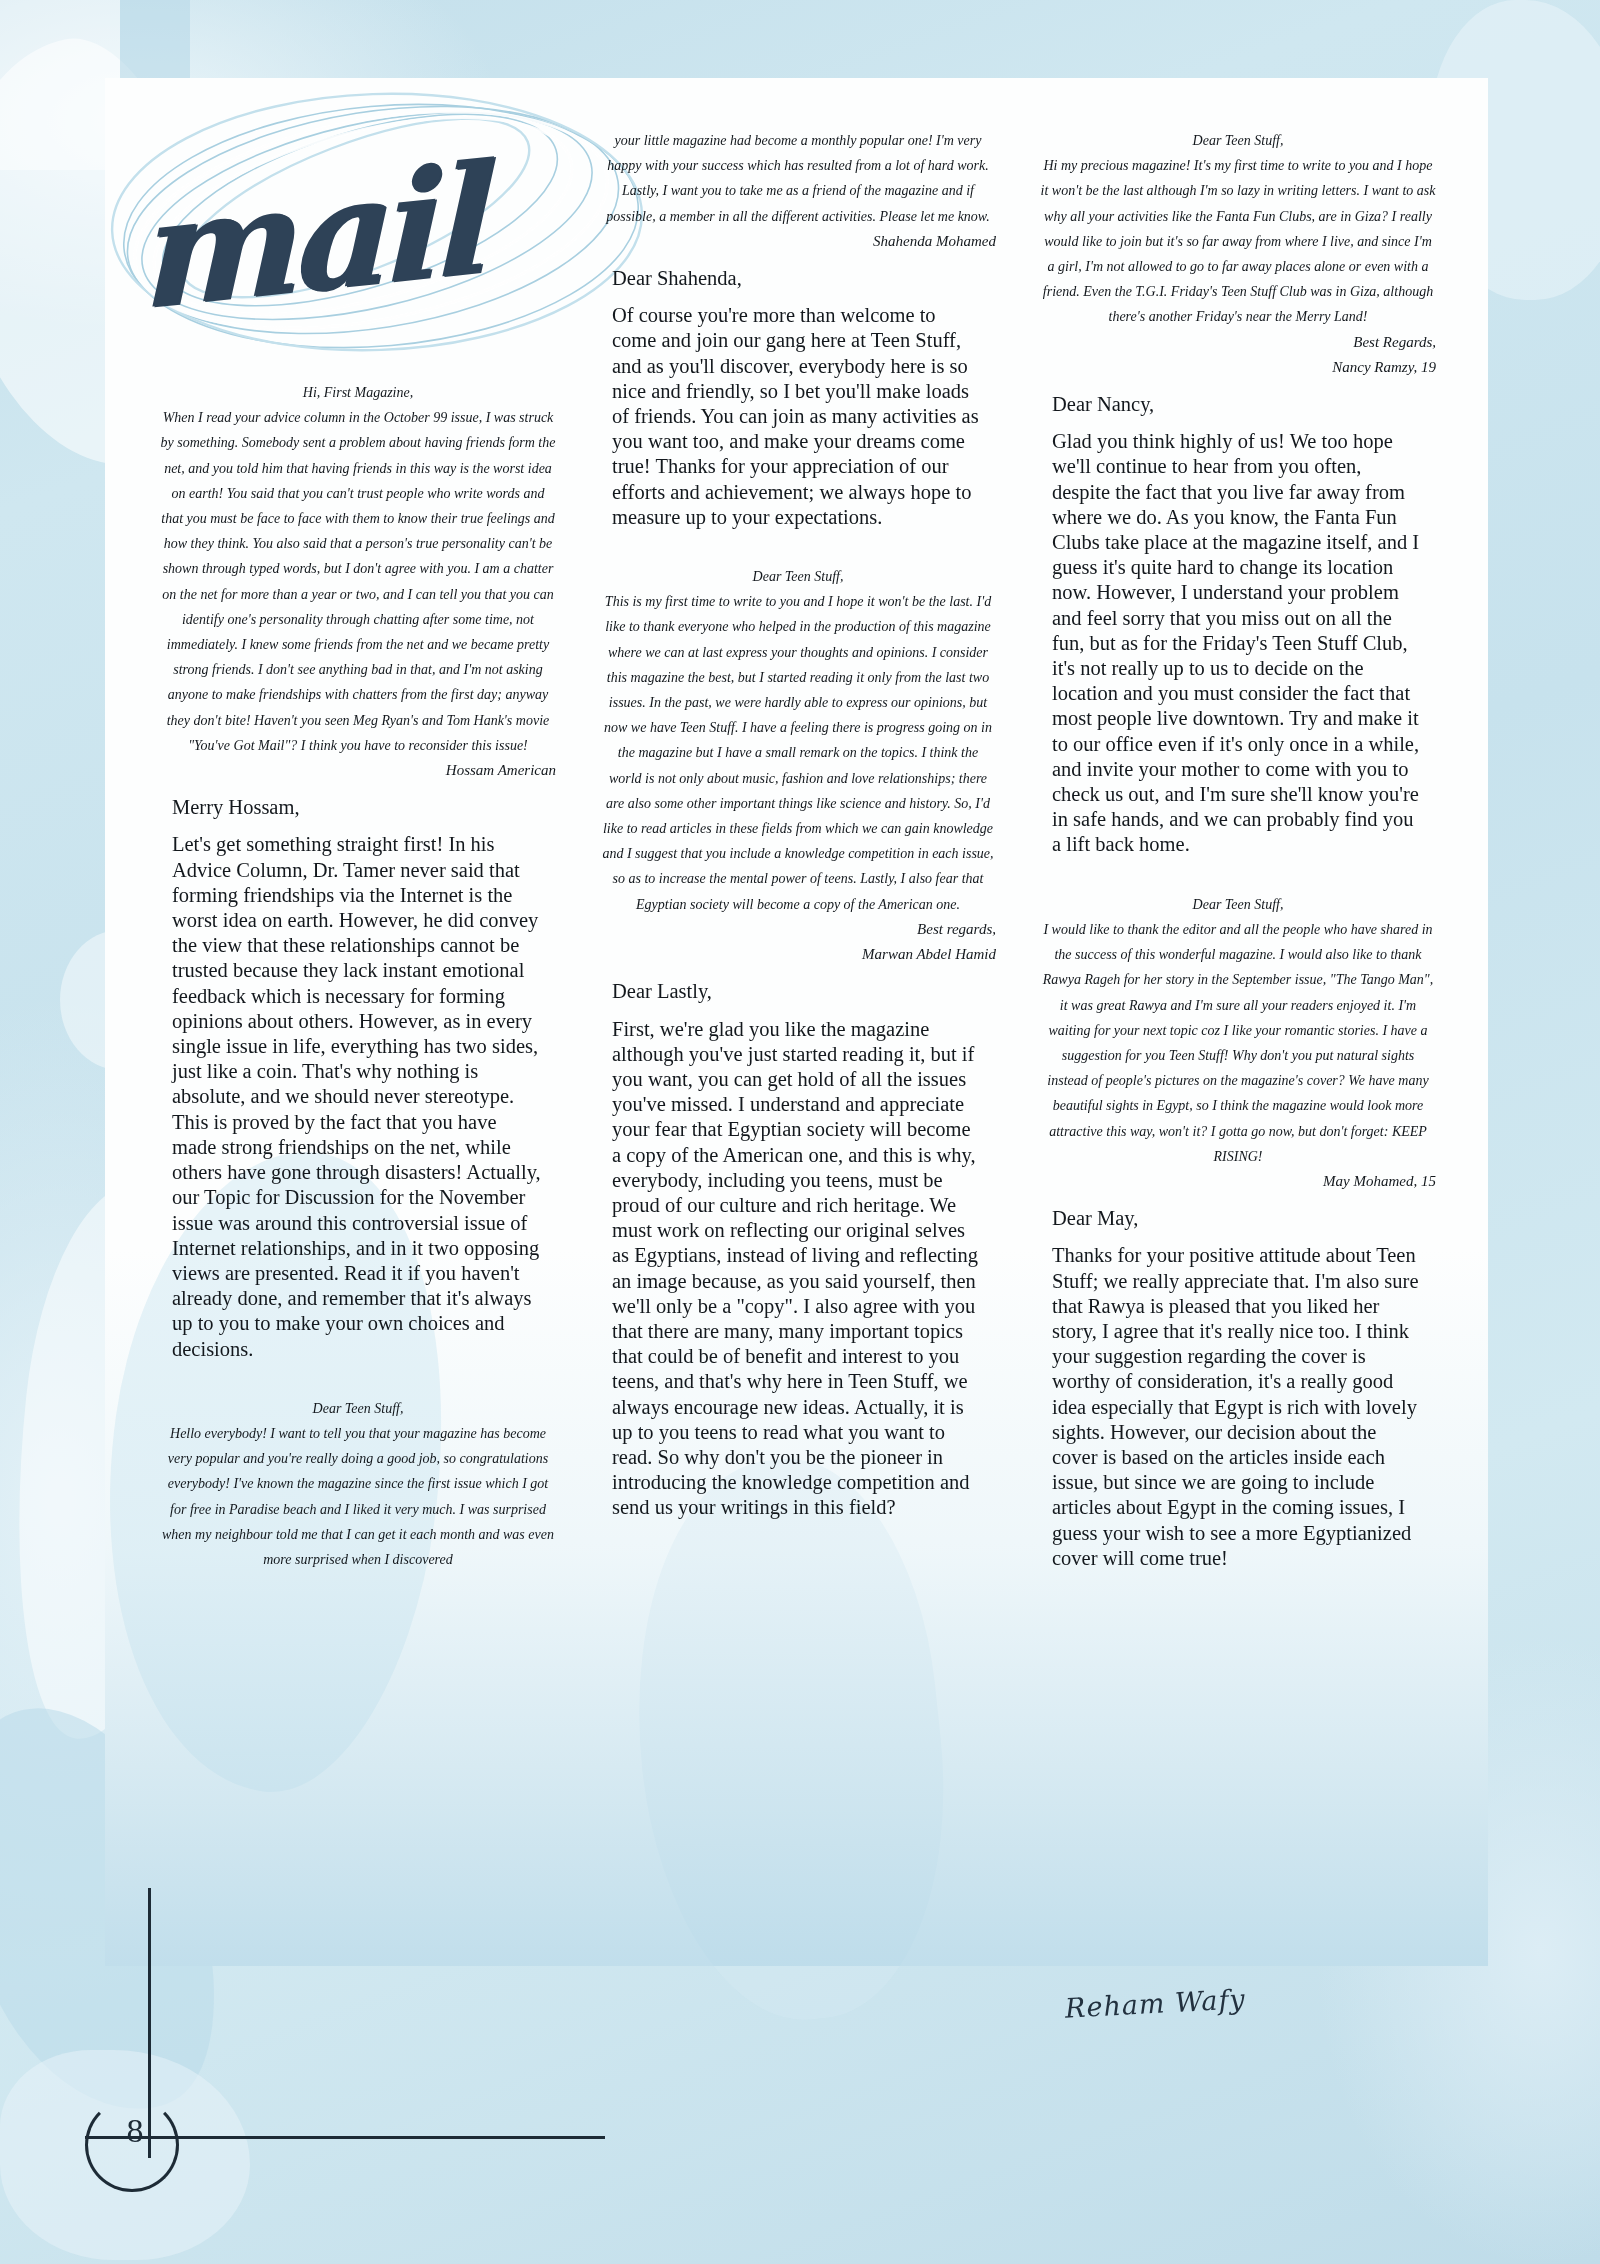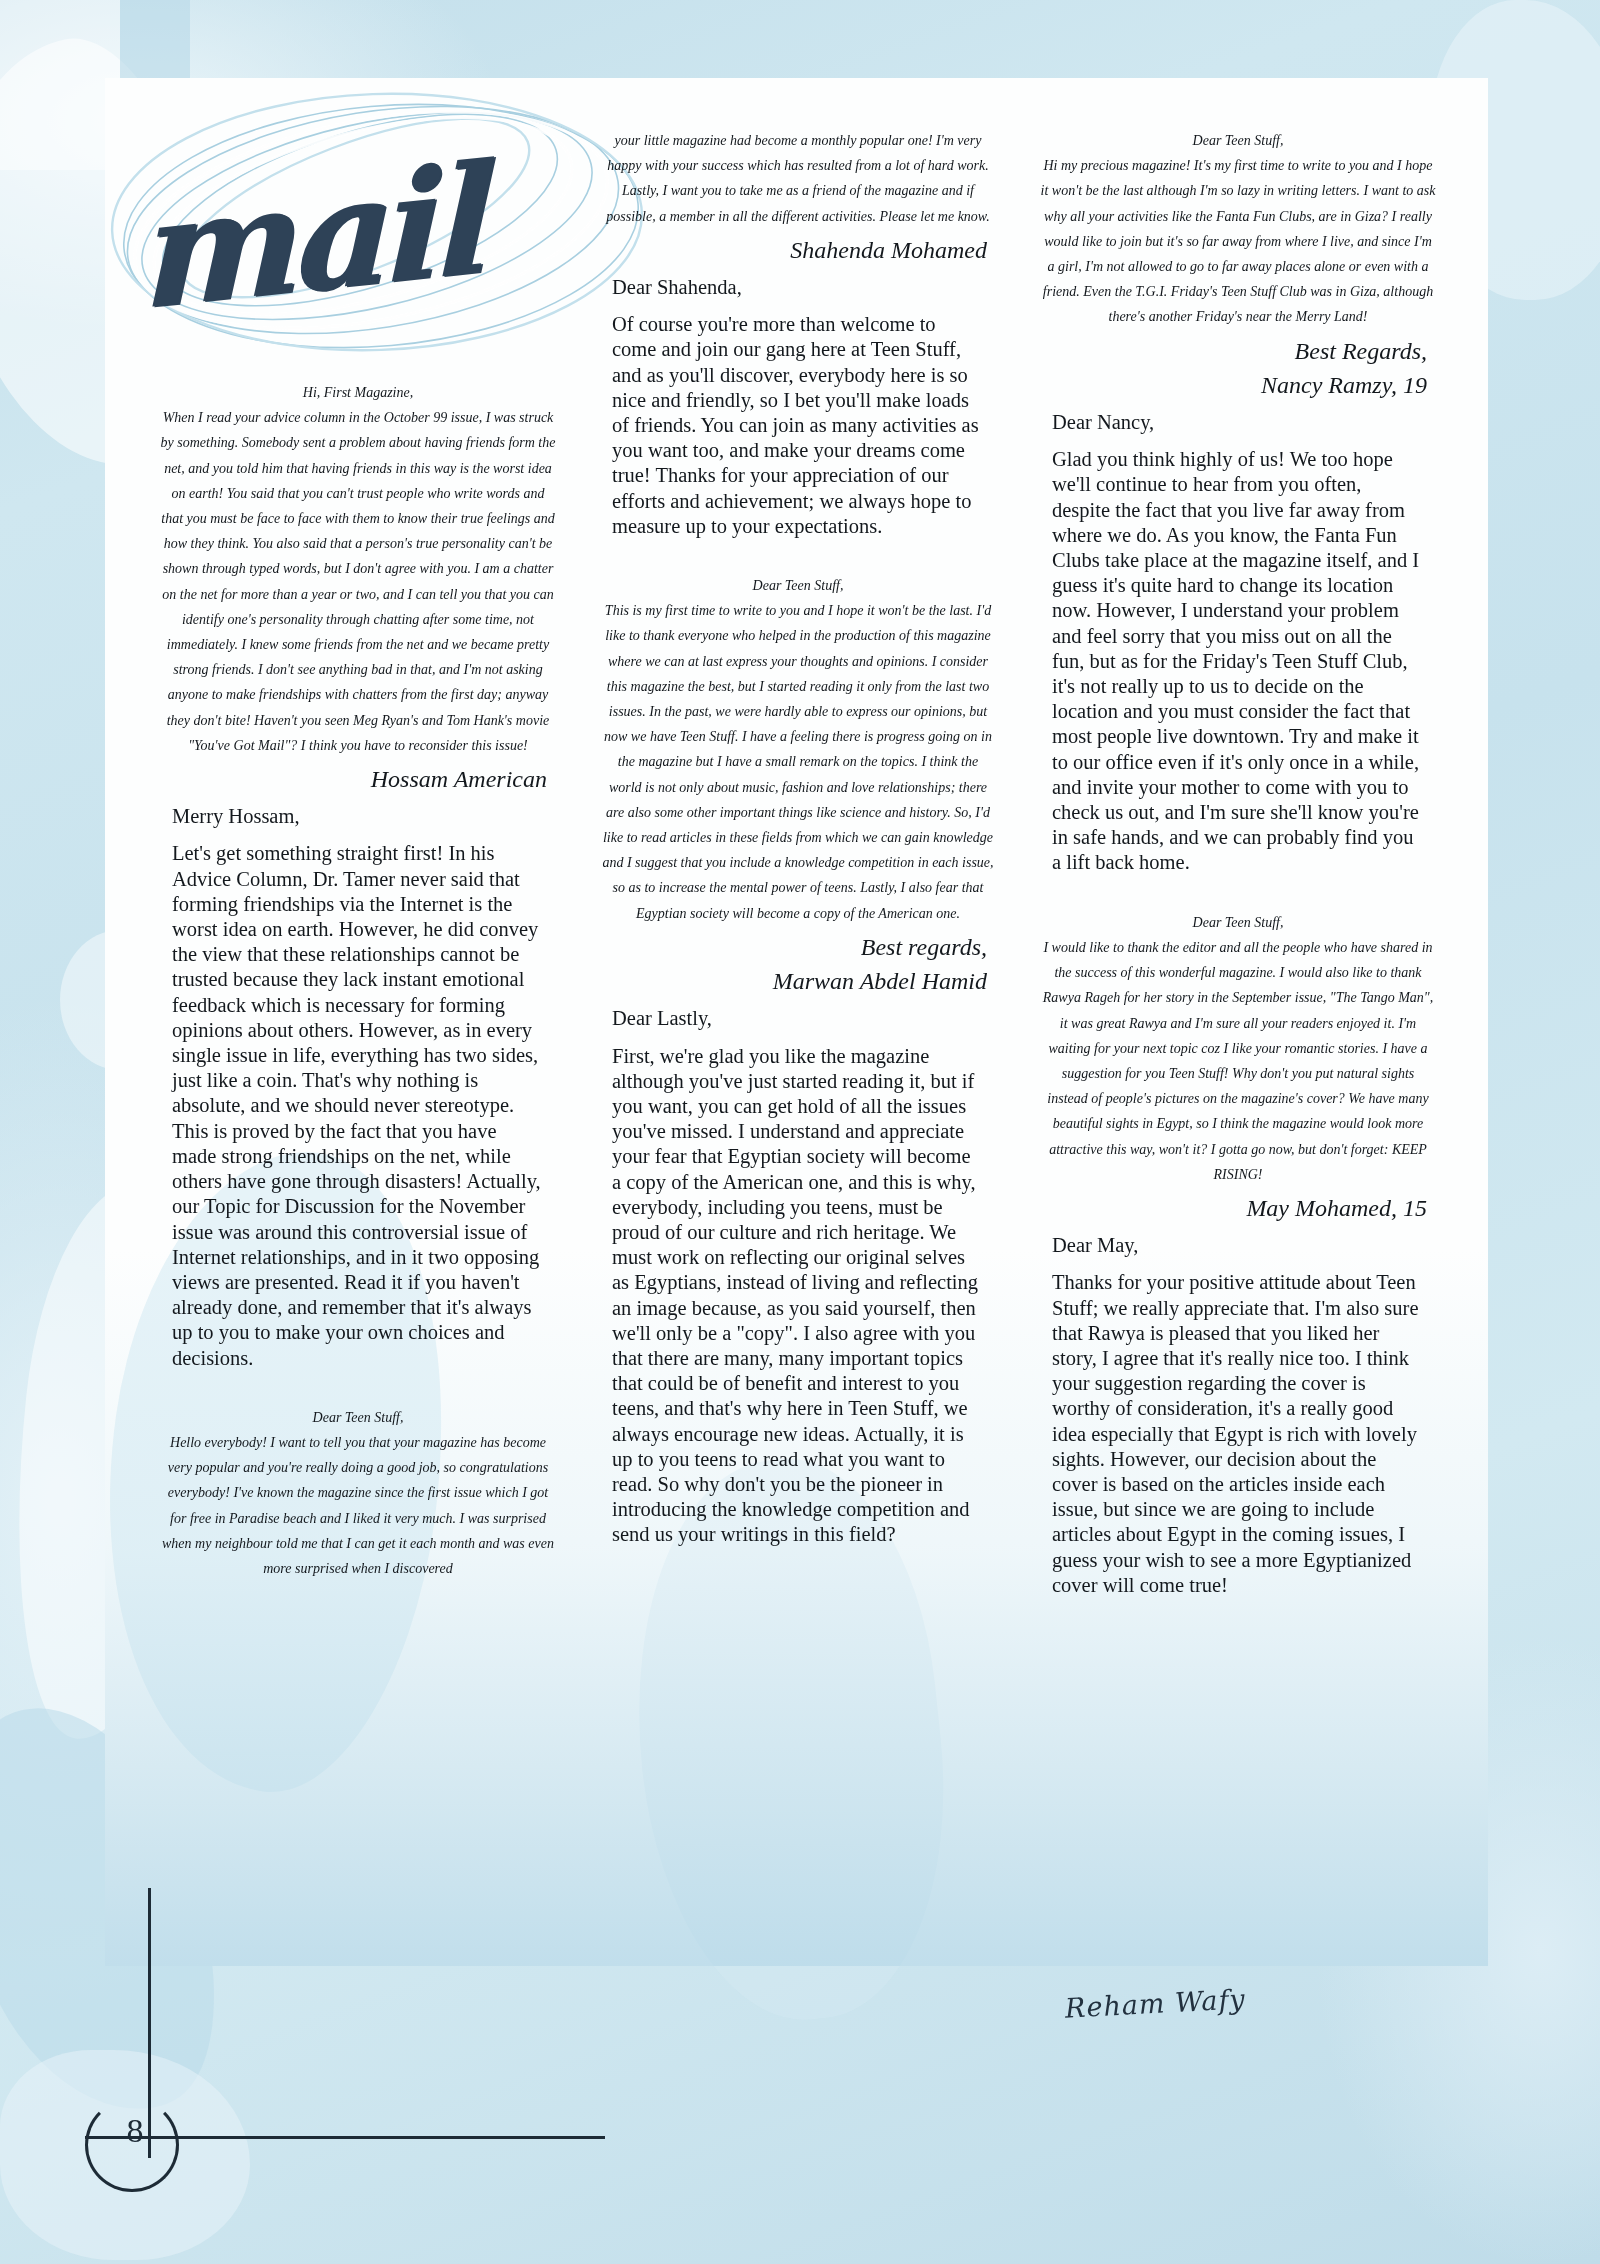--- a/index.html
+++ b/index.html
@@ -65,22 +65,22 @@
   #cols{position:absolute;left:160px;top:128px;width:1280px;}
   .col{position:absolute;top:0;width:396px;}
   #col1{left:0px;padding-top:252px;}
   #col2{left:440px;}
   #col3{left:880px;}
 
   .letter{font-style:italic;font-size:14px;line-height:25.2px;color:#13181d;
     margin:0 0 0 0;text-align:center;}
   .reply{font-style:normal;font-size:20.5px;line-height:25.2px;color:#13181d;
     margin:12px;text-align:left;}
-  .sig{font-style:italic;font-size:24px;line-height:25.2px;color:#13181d;
-    text-align:right;margin:9px;}
+  .sig{font-style:italic;font-size:15px;line-height:25.2px;color:#13181d;
+    text-align:right;margin:0;}
   .gap{height:22px;}
 
   
   #hand-sig{position:absolute;left:1065px;top:1988px;
     font-family:"DejaVu Serif",serif;font-style:italic;font-size:27px;
     color:#22313f;transform:rotate(-3deg);letter-spacing:1px;}
   #spine-rule{position:absolute;left:148px;top:1888px;width:3px;height:270px;
     background:#1d2b36;}
   #folio-rule{position:absolute;left:85px;top:2136px;width:520px;height:3px;
     background:#1d2b36;}

